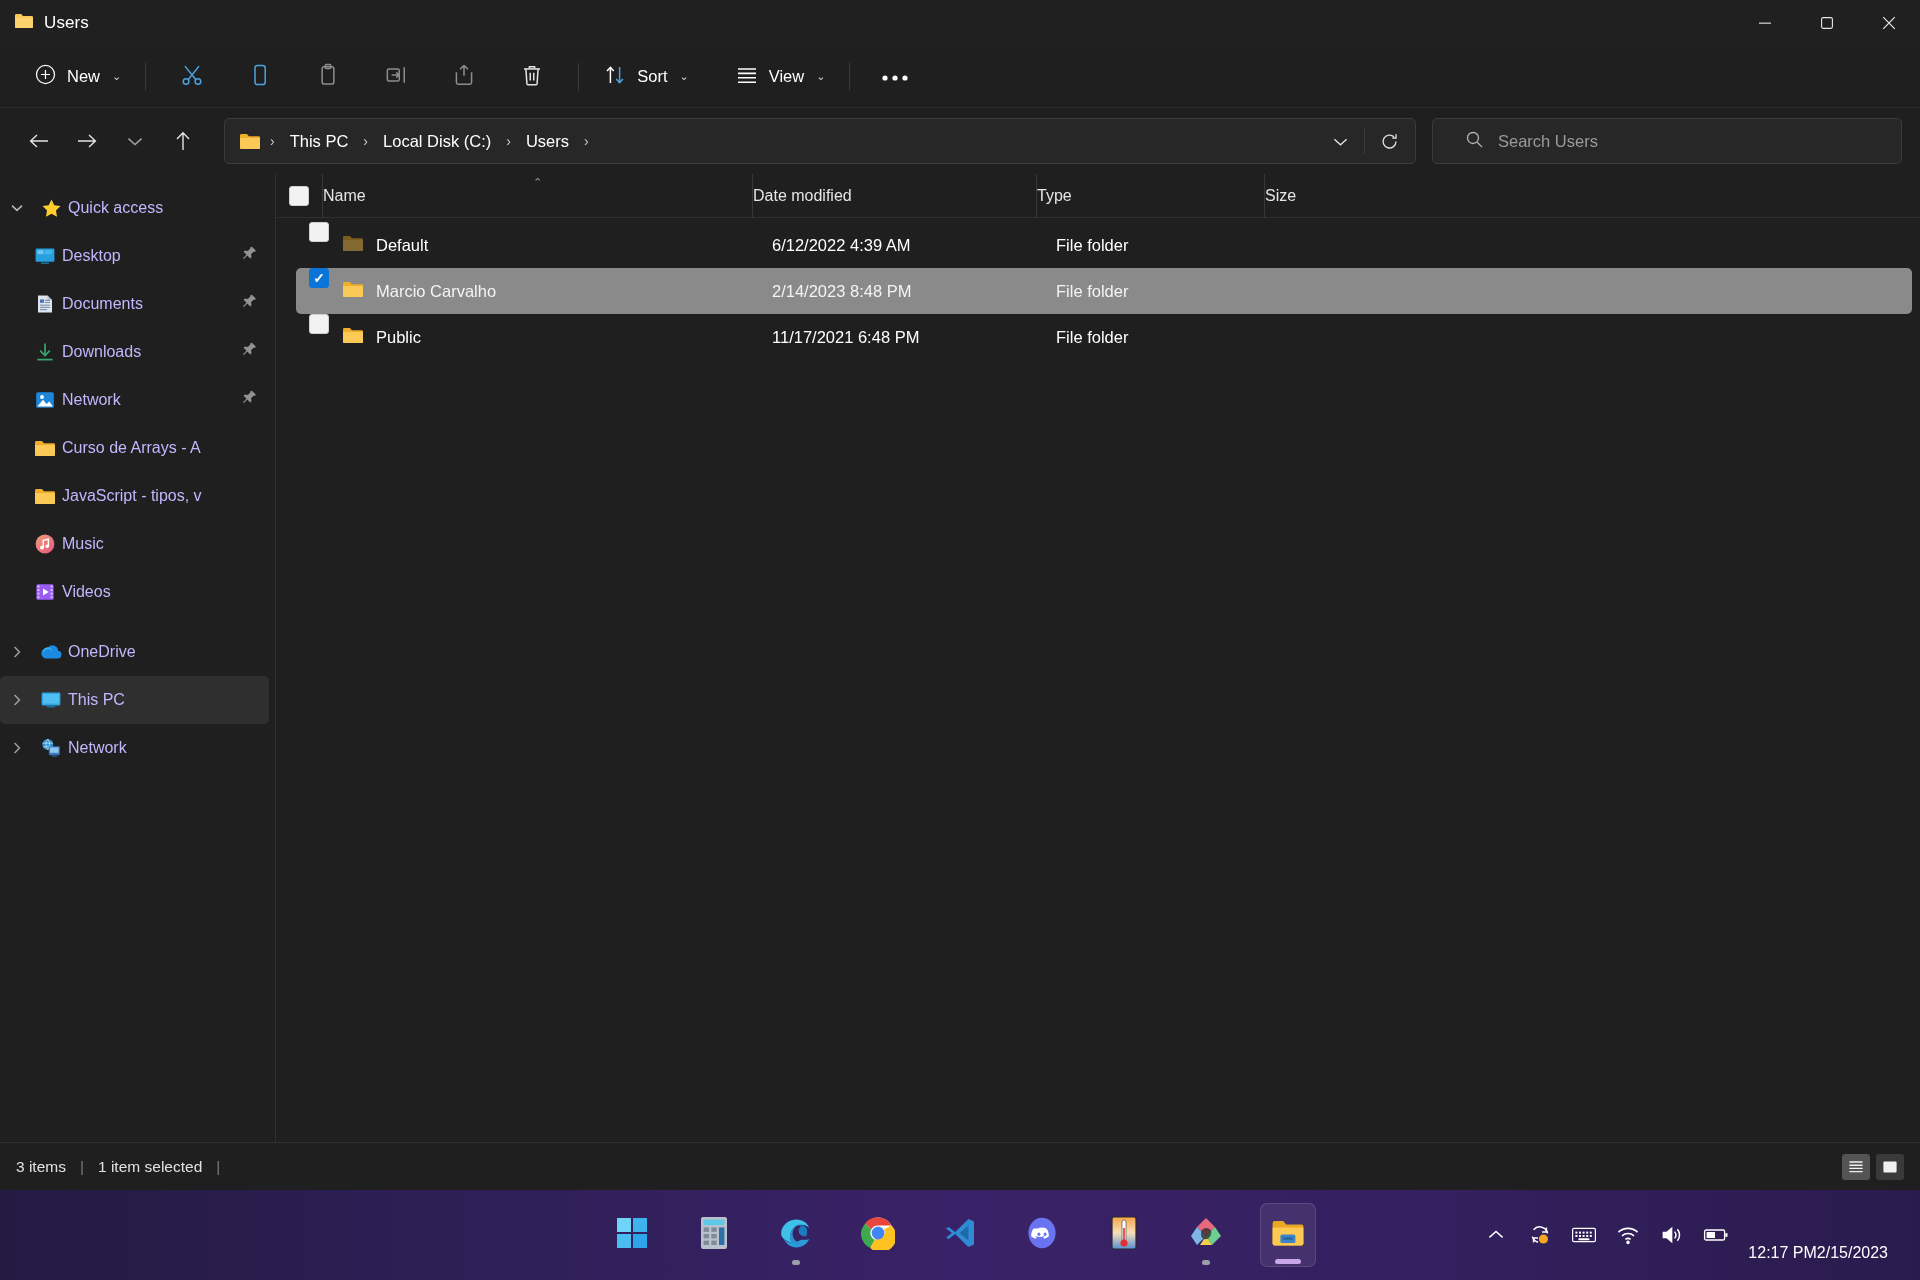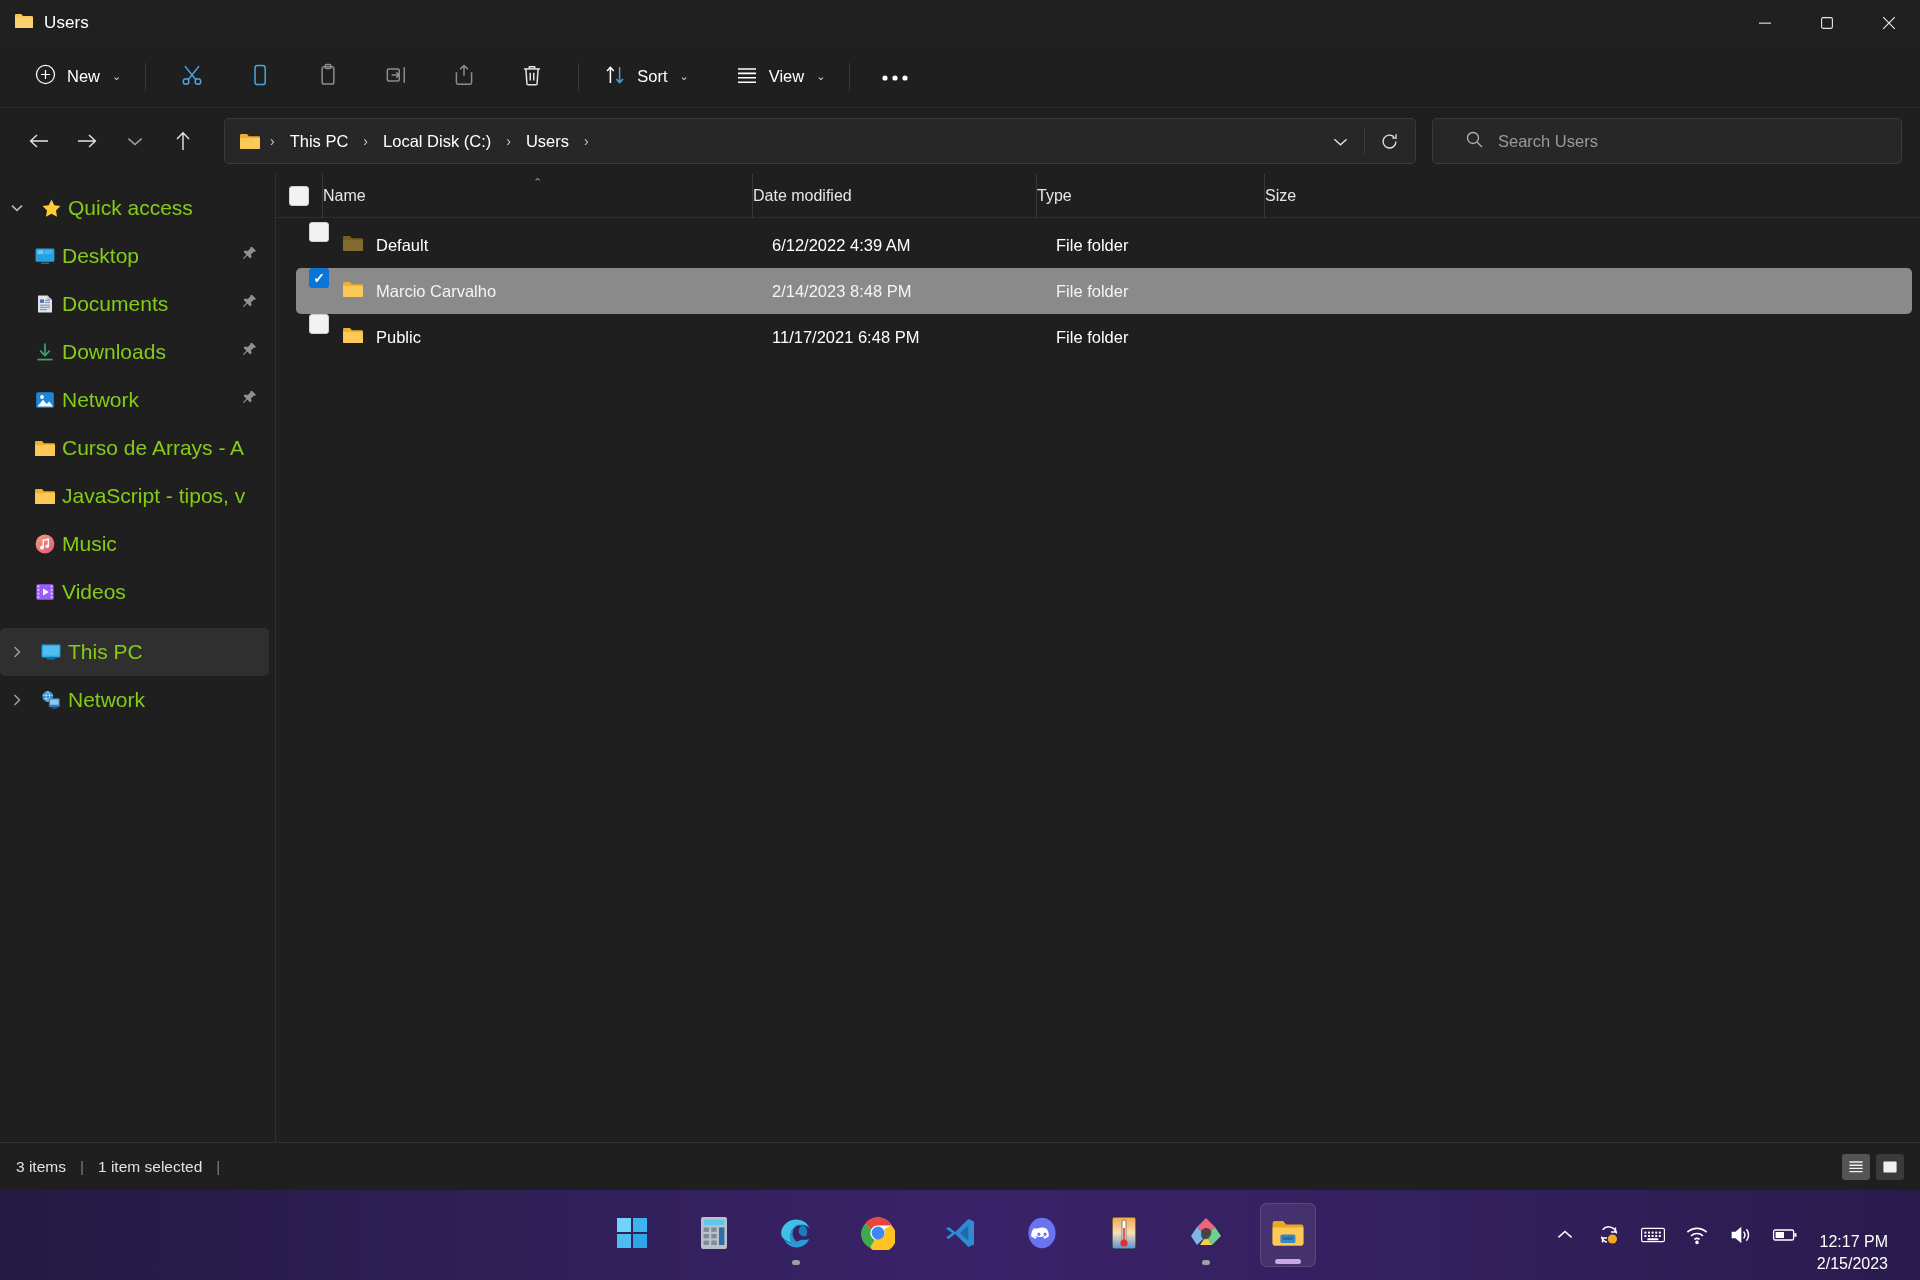--- a/index.html
+++ b/index.html
@@ -102,21 +102,21 @@
     margin: 0 6px 0 0; border-radius: 5px; position: relative;
     padding-right: 8px;
   }
   .tree-row.selected { background: #2f2f2f; }
   .tree-row.selected::before {
     content: ""; position: absolute; left: 0; top: 12px; bottom: 12px; width: 3px;
     background: #4cc2ff; border-radius: 2px; display: none;
   }
   .tw { width: 34px; display: flex; align-items: center; justify-content: center; color: #b8b8b8; font-size: 12px; }
   .t-icon { width: 34px; display: flex; align-items: center; justify-content: center; }
-  .t-label { font-size: 21px; color: #84cc16; white-space: nowrap; overflow: hidden; }
+  .t-label { font-size: 16px; color: #c4b5fd; white-space: nowrap; overflow: hidden; }
   .pin { position: absolute; right: 12px; top: 50%; transform: translateY(-50%); opacity: .75; }
   .indent-lv2 { padding-left: 28px; }
 
   
   .content { flex: 1 1 auto; display: flex; flex-direction: column; min-width: 0; background: #1f1f1f; }
   .col-header {
     height: 44px; flex: 0 0 44px; display: flex; align-items: center;
     border-bottom: 1px solid #2f2f2f; position: relative;
     color: #e6e6e6; font-size: 16px;
   }
@@ -177,21 +177,21 @@
     background: linear-gradient(90deg, #241a42 0%, #2e1f56 25%, #3a2268 50%, #33205e 75%, #2a1b4d 100%);
     display: flex; align-items: center; position: relative;
   }
   .tb-center { position: absolute; left: 50%; transform: translateX(-50%); display: flex; align-items: center; gap: 26px; }
   .tb-app { position: relative; width: 56px; height: 64px; display: flex; align-items: center; justify-content: center; border-radius: 7px; }
   .tb-app.active-app { background: rgba(255,255,255,0.08); border: 1px solid rgba(255,255,255,0.12); }
   .tb-dot { position: absolute; bottom: 2px; left: 50%; transform: translateX(-50%); width: 8px; height: 5px; border-radius: 3px; background: #9aa0a6; }
   .tb-dot.wide { width: 26px; background: #c9a6e8; }
   .tray { position: absolute; right: 18px; display: flex; align-items: center; gap: 0px; }
   .tray-btn { width: 44px; height: 50px; display: flex; align-items: center; justify-content: center; border-radius: 5px; color: #ffffff; }
-  .clock { display: flex; flex-direction: column; align-items: flex-end; padding: 0 14px 0 10px; line-height: 1.35; margin-top: 36px; }
+  .clock { display: flex; flex-direction: row; align-items: flex-end; padding: 0 14px 0 10px; line-height: 1.35; margin-top: 36px; }
   .clock div { font-size: 16px; color: #ffffff; }
 
   .nosel { user-select: none; }
 </style>
 </head>
 <body>
 
 <div id="app" class="nosel">
 
   <div class="titlebar">
@@ -535,20 +535,34 @@
                 <rect x="16.6" y="15.2" width="2" height="2.1"></rect>
             </g>
             <path d="M9 7.6 14.8 11 9 14.4z" fill="#ffffff"></path>
           </svg>
         </span>
         <span class="t-label">Videos</span>
       </div>
 
       <div style="height:12px"></div>
 
+      <div class="tree-row">
+        <span class="tw">
+          <svg width="10" height="14" viewBox="0 0 10 14" fill="none" stroke="#9b9b9b" stroke-width="1.6">
+              <path d="M2.6 2 7.4 7l-4.8 5"></path>
+            </svg>
+        </span>
+        <span class="t-icon">
+          <svg width="24" height="18" viewBox="0 0 24 18">
+            <path d="M6.6 15.6h12a4 4 0 0 0 .5-7.96A5.6 5.6 0 0 0 8.6 5.2 4.9 4.9 0 0 0 6.6 15.6Z" fill="#1b8ae0"></path>
+            <path d="M4.2 10.6a5.4 5.4 0 0 1 5.2-4.5 6.4 6.4 0 0 1 4 1.5 4.5 4.5 0 0 0-9.2 3Z" fill="#41b4f2"></path>
+          </svg>
+        </span>
+        <span class="t-label">OneDrive</span>
+      </div>
 
       <div class="tree-row selected">
         <span class="tw">
           <svg width="10" height="14" viewBox="0 0 10 14" fill="none" stroke="#9b9b9b" stroke-width="1.6">
               <path d="M2.6 2 7.4 7l-4.8 5"></path>
             </svg>
         </span>
         <span class="t-icon">
           <svg width="22" height="22" viewBox="0 0 22 22">
             <rect x="1.6" y="3.6" width="18.8" height="12.8" rx="1.3" fill="#2ba7e8"></rect>

